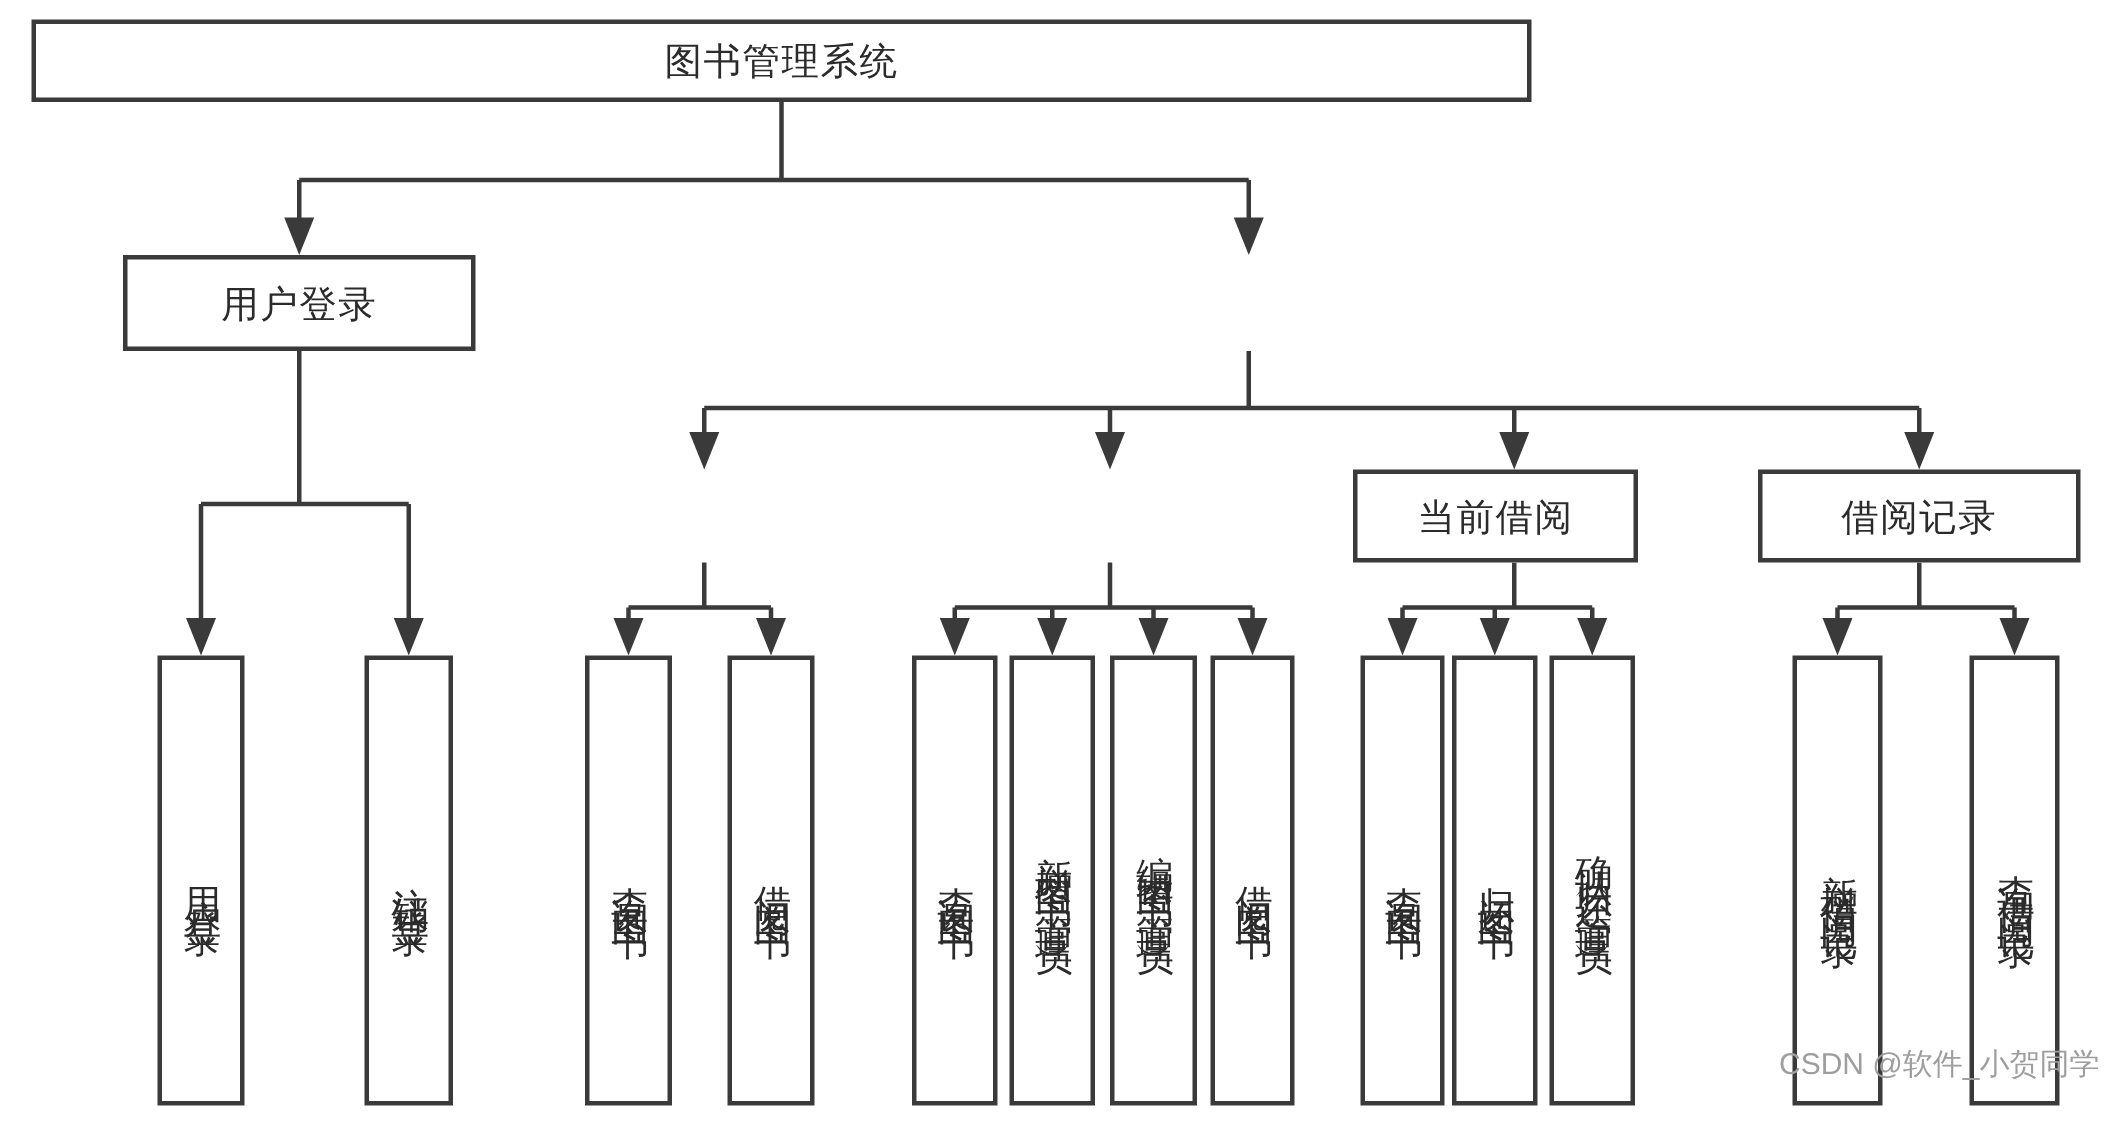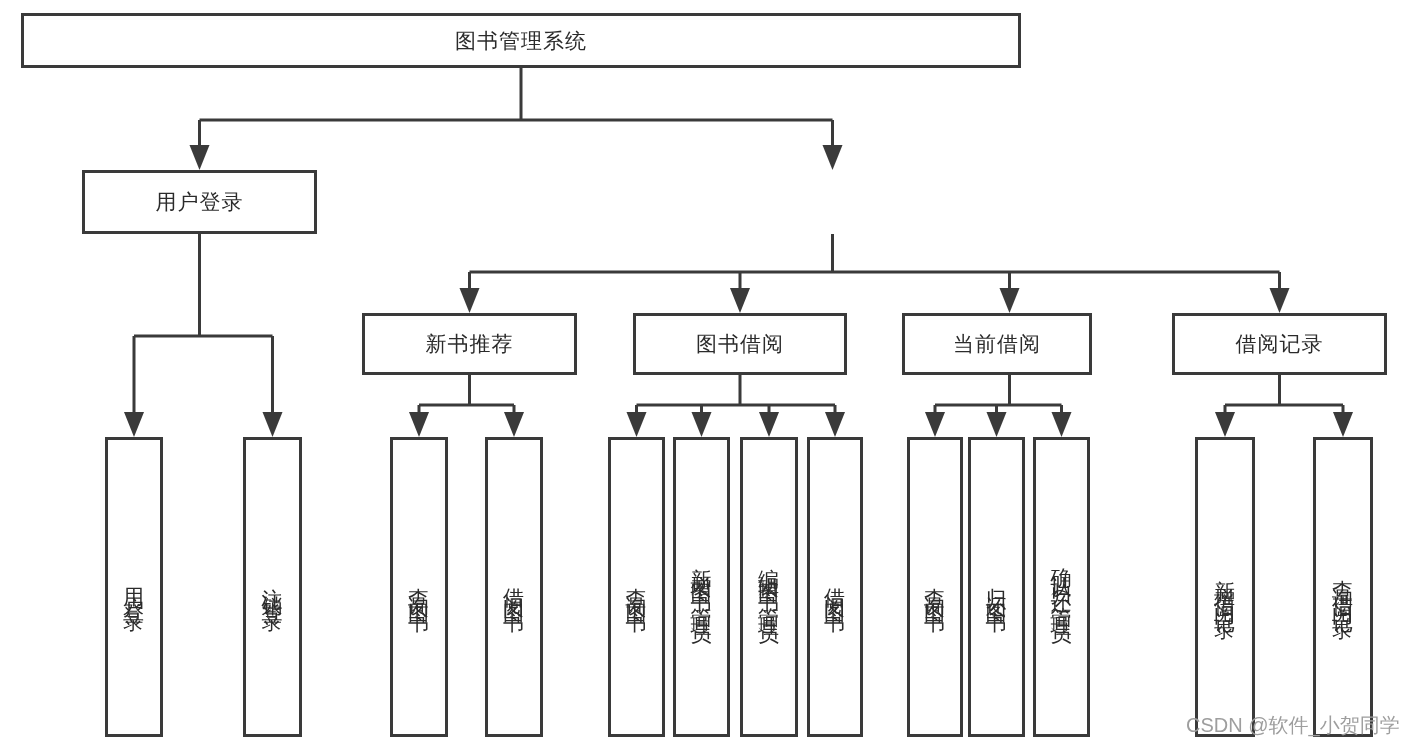--- a/index.html
+++ b/index.html
@@ -28,35 +28,35 @@
     box-sizing: border-box;
     border: 3px solid #3a3a3a;
     background: #ffffff;
     display: flex;
     align-items: center;
     justify-content: center;
     z-index: 2;
   }
   .node .lbl {
     color: #2b2b2b;
-    font-size: 21px;
+    font-size: 25px;
     letter-spacing: 1px;
     white-space: nowrap;
   }
   .node.leaf .lbl {
     writing-mode: vertical-rl;
     text-orientation: mixed;
     letter-spacing: 8px;
     line-height: 1;
     white-space: normal;
   }
   .watermark {
     position: absolute;
     left: 1186px;
-    top: 712px;
+    top: 696px;
     z-index: 5;
     color: #9e9e9e;
     font-size: 20px;
     white-space: nowrap;
   }
 </style>
 </head>
 <body>
 
 <div class="canvas">
@@ -105,26 +105,20 @@
   </svg>
 
   <div class="node" style="left:21px; top:13px; width:1000px; height:55px;">
     <span class="lbl">图书管理系统</span>
   </div>
 
   <div class="node" style="left:82px; top:170px; width:235px; height:64px;">
     <span class="lbl">用户登录</span>
   </div>
 
-  <div class="node" style="left:362px; top:313px; width:215px; height:62px;">
-    <span class="lbl">新书推荐</span>
-  </div>
-  <div class="node" style="left:633px; top:313px; width:214px; height:62px;">
-    <span class="lbl">图书借阅</span>
-  </div>
   <div class="node" style="left:902px; top:313px; width:190px; height:62px;">
     <span class="lbl">当前借阅</span>
   </div>
   <div class="node" style="left:1172px; top:313px; width:215px; height:62px;">
     <span class="lbl">借阅记录</span>
   </div>
 
   <div class="node leaf" style="left:105px; top:437px; width:58px; height:300px;">
     <span class="lbl">用户登录</span>
   </div>

